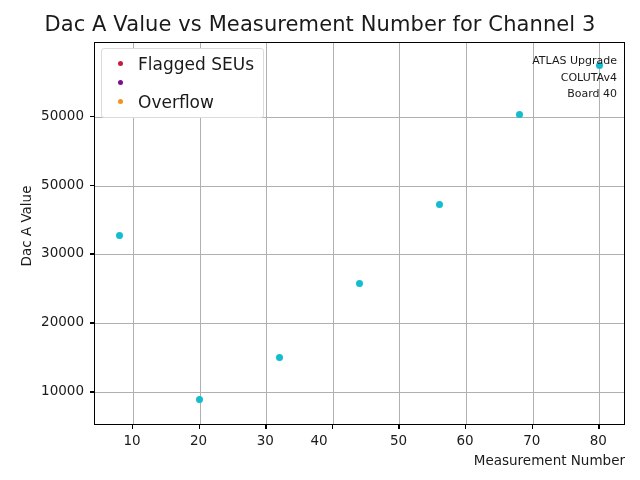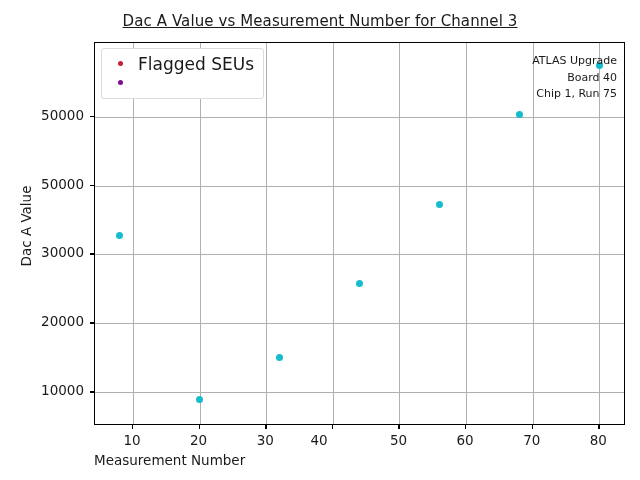--- a/index.html
+++ b/index.html
@@ -21,24 +21,23 @@
     background: #ffffff;
   }
 
   
   #chart-title {
     position: absolute;
     left: 0;
     top: 12px;
     width: 640px;
     text-align: center;
-    font-size: 15px;
+    font-size: 21px;
     color: #1a1a1a;
     letter-spacing: 0.1px;
-    text-decoration: underline;
   }
 
   
   #plot-area {
     position: absolute;
     left: 94px;
     top: 42px;
     width: 531px;
     height: 383px;
     box-sizing: border-box;
@@ -121,21 +120,21 @@
     color: #1a1a1a;
     margin-top: -9px;
   }
 
   
   #xlabel {
     position: absolute;
     left: 94px;
     width: 531px;
     top: 452px;
-    text-align: left;
+    text-align: right;
     font-size: 13.5px;
     color: #1a1a1a;
   }
   #ylabel {
     position: absolute;
     left: -166px;
     top: 218px;
     width: 383px;
     text-align: center;
     font-size: 13.5px;
@@ -261,21 +260,27 @@
         <span class="legend-swatch">
           <span class="legend-dot" style="background: rgb(196, 30, 58);"></span>
         </span>
         <span class="legend-text">Flagged SEUs</span>
       </div>
       <div class="legend-row">
         <span class="legend-swatch">
           <span class="legend-dot" style="background: rgb(123, 15, 140);"></span>
         </span>
       </div>
+      <div class="legend-row">
+        <span class="legend-swatch">
+          <span class="legend-dot" style="background: rgb(245, 146, 27);"></span>
+        </span>
+        <span class="legend-text">Overflow</span>
+      </div>
     </div>
 
   <div id="annotation">
       <div>ATLAS Upgrade</div>
+      <div>COLUTAv4</div>
       <div>Board 40</div>
-      <div>Chip 1, Run 75</div>
     </div>
 
 </div>
 
 </body></html>

